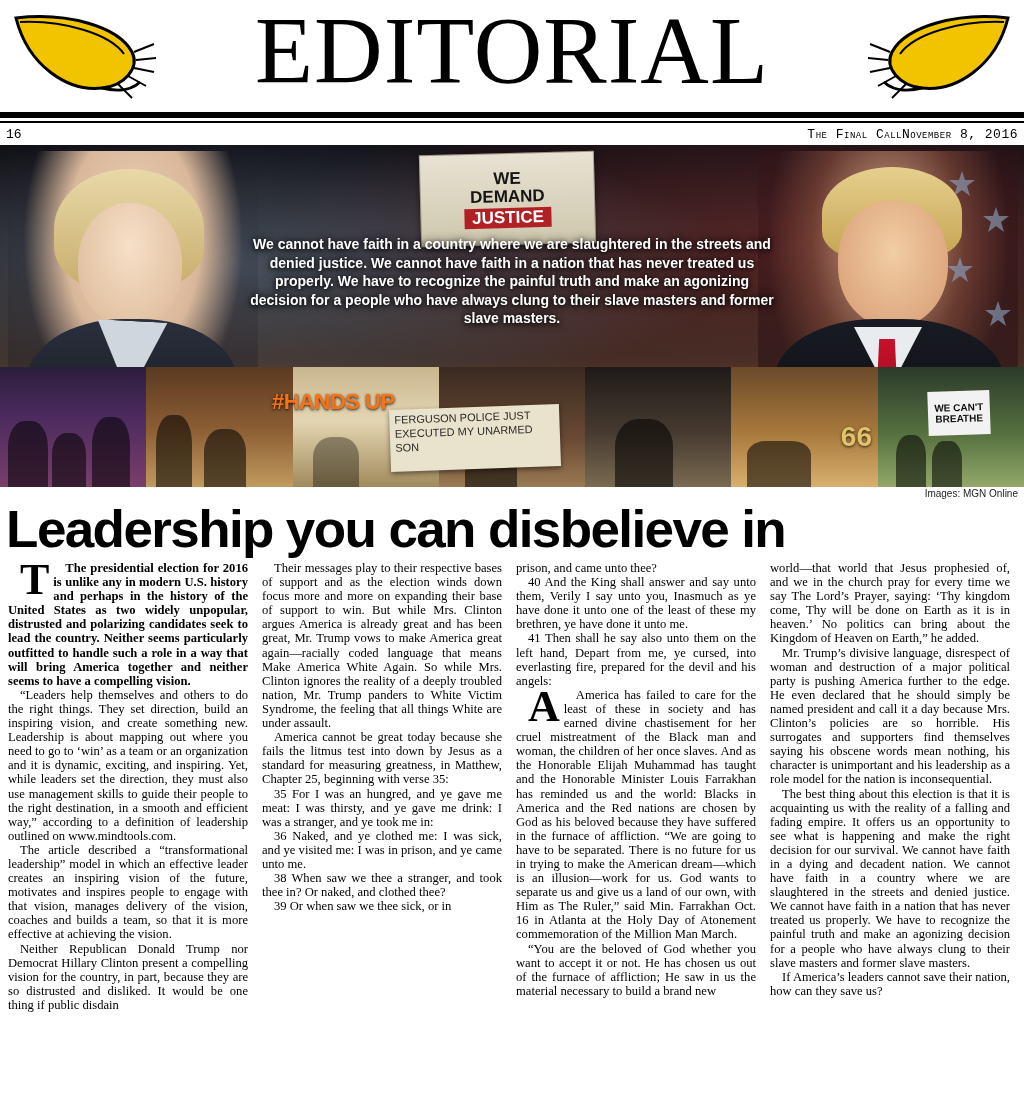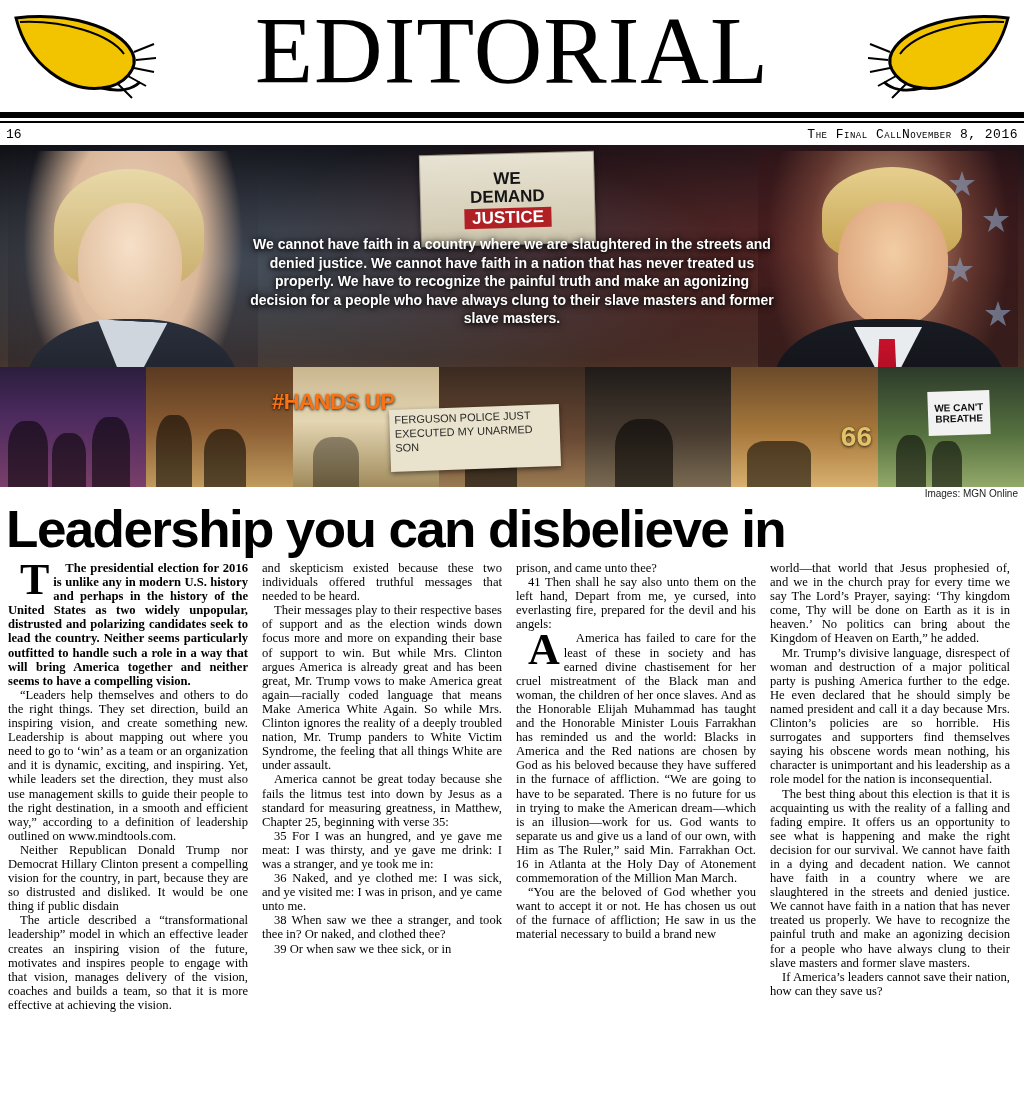--- a/index.html
+++ b/index.html
@@ -383,36 +383,36 @@
 
 <div class="credit">Images: MGN Online</div>
 
 <div class="headline">Leadership you can disbelieve in</div>
 
 <div class="columns">
 
   <div class="col">
     <p class="dropcap-para"><span class="dropcap">T</span><span class="lead-bold">The presidential election for 2016 is unlike any in modern U.S. history and perhaps in the history of the United States as two widely unpopular, distrusted and polarizing candidates seek to lead the country. Neither seems particularly outfitted to handle such a role in a way that will bring America together and neither seems to have a compelling vision.</span></p>
     <p>“Leaders help themselves and others to do the right things. They set direction, build an inspiring vision, and create something new. Leadership is about mapping out where you need to go to ‘win’ as a team or an organization and it is dynamic, exciting, and inspiring. Yet, while leaders set the direction, they must also use management skills to guide their people to the right destination, in a smooth and efficient way,” according to a definition of leadership outlined on www.mindtools.com.</p>
+    <p>The article described a “transformational leadership” model in which an effective leader creates an inspiring vision of the future, motivates and inspires people to engage with that vision, manages delivery of the vision, coaches and builds a team, so that it is more effective at achieving the vision.</p>
     <p>Neither Republican Donald Trump nor Democrat Hillary Clinton present a compelling vision for the country, in part, because they are so distrusted and disliked. It would be one thing if public disdain</p>
-    <p>The article described a “transformational leadership” model in which an effective leader creates an inspiring vision of the future, motivates and inspires people to engage with that vision, manages delivery of the vision, coaches and builds a team, so that it is more effective at achieving the vision.</p>
   </div>
 
   <div class="col">
-    <p class="noindent">and skepticism existed because these two individuals offered truthful messages that needed to be heard.</p>
     <p>Their messages play to their respective bases of support and as the election winds down focus more and more on expanding their base of support to win. But while Mrs. Clinton argues America is already great and has been great, Mr. Trump vows to make America great again—racially coded language that means Make America White Again. So while Mrs. Clinton ignores the reality of a deeply troubled nation, Mr. Trump panders to White Victim Syndrome, the feeling that all things White are under assault.</p>
     <p>America cannot be great today because she fails the litmus test into down by Jesus as a standard for measuring greatness, in Matthew, Chapter 25, beginning with verse 35:</p>
     <p>35 For I was an hungred, and ye gave me meat: I was thirsty, and ye gave me drink: I was a stranger, and ye took me in:</p>
     <p>36 Naked, and ye clothed me: I was sick, and ye visited me: I was in prison, and ye came unto me.</p>
     <p>38 When saw we thee a stranger, and took thee in? Or naked, and clothed thee?</p>
     <p>39 Or when saw we thee sick, or in</p>
   </div>
 
   <div class="col">
     <p class="noindent">prison, and came unto thee?</p>
+    <p>40 And the King shall answer and say unto them, Verily I say unto you, Inasmuch as ye have done it unto one of the least of these my brethren, ye have done it unto me.</p>
     <p>41 Then shall he say also unto them on the left hand, Depart from me, ye cursed, into everlasting fire, prepared for the devil and his angels:</p>
     <p class="dropcap-para"><span class="dropcap">A</span><span>America has failed to care for the least of these in society and has earned divine chastisement for her cruel mistreatment of the Black man and woman, the children of her once slaves. And as the Honorable Elijah Muhammad has taught and the Honorable Minister Louis Farrakhan has reminded us and the world: Blacks in America and the Red nations are chosen by God as his beloved because they have suffered in the furnace of affliction. “We are going to have to be separated. There is no future for us in trying to make the American dream—which is an illusion—work for us. God wants to separate us and give us a land of our own, with Him as The Ruler,” said Min. Farrakhan Oct. 16 in Atlanta at the Holy Day of Atonement commemoration of the Million Man March.</span></p>
     <p>“You are the beloved of God whether you want to accept it or not.  He has chosen us out of the furnace of affliction; He saw in us the material necessary to build a brand new</p>
   </div>
 
   <div class="col">
     <p class="noindent">world—that world that Jesus prophesied of, and we in the church pray for every time we say The Lord’s Prayer, saying: ‘Thy kingdom come, Thy will be done on Earth as it is in heaven.’ No politics can bring about the Kingdom of Heaven on Earth,” he added.</p>
     <p>Mr. Trump’s divisive language, disrespect of woman and destruction of a major political party is pushing America further to the edge. He even declared that he should simply be named president and call it a day because Mrs. Clinton’s policies are so horrible. His surrogates and supporters find themselves saying his obscene words mean nothing, his character is unimportant and his leadership as a role model for the nation is inconsequential.</p>
     <p>The best thing about this election is that it is acquainting us with the reality of a falling and fading empire. It offers us an opportunity to see what is happening and make the right decision for our survival. We cannot have faith in a dying and decadent nation. We cannot have faith in a country where we are slaughtered in the streets and denied justice. We cannot have faith in a nation that has never treated us properly. We have to recognize the painful truth and make an agonizing decision for a people who have always clung to their slave masters and former slave masters.</p>
     <p>If America’s leaders cannot save their nation, how can they save us?</p>

